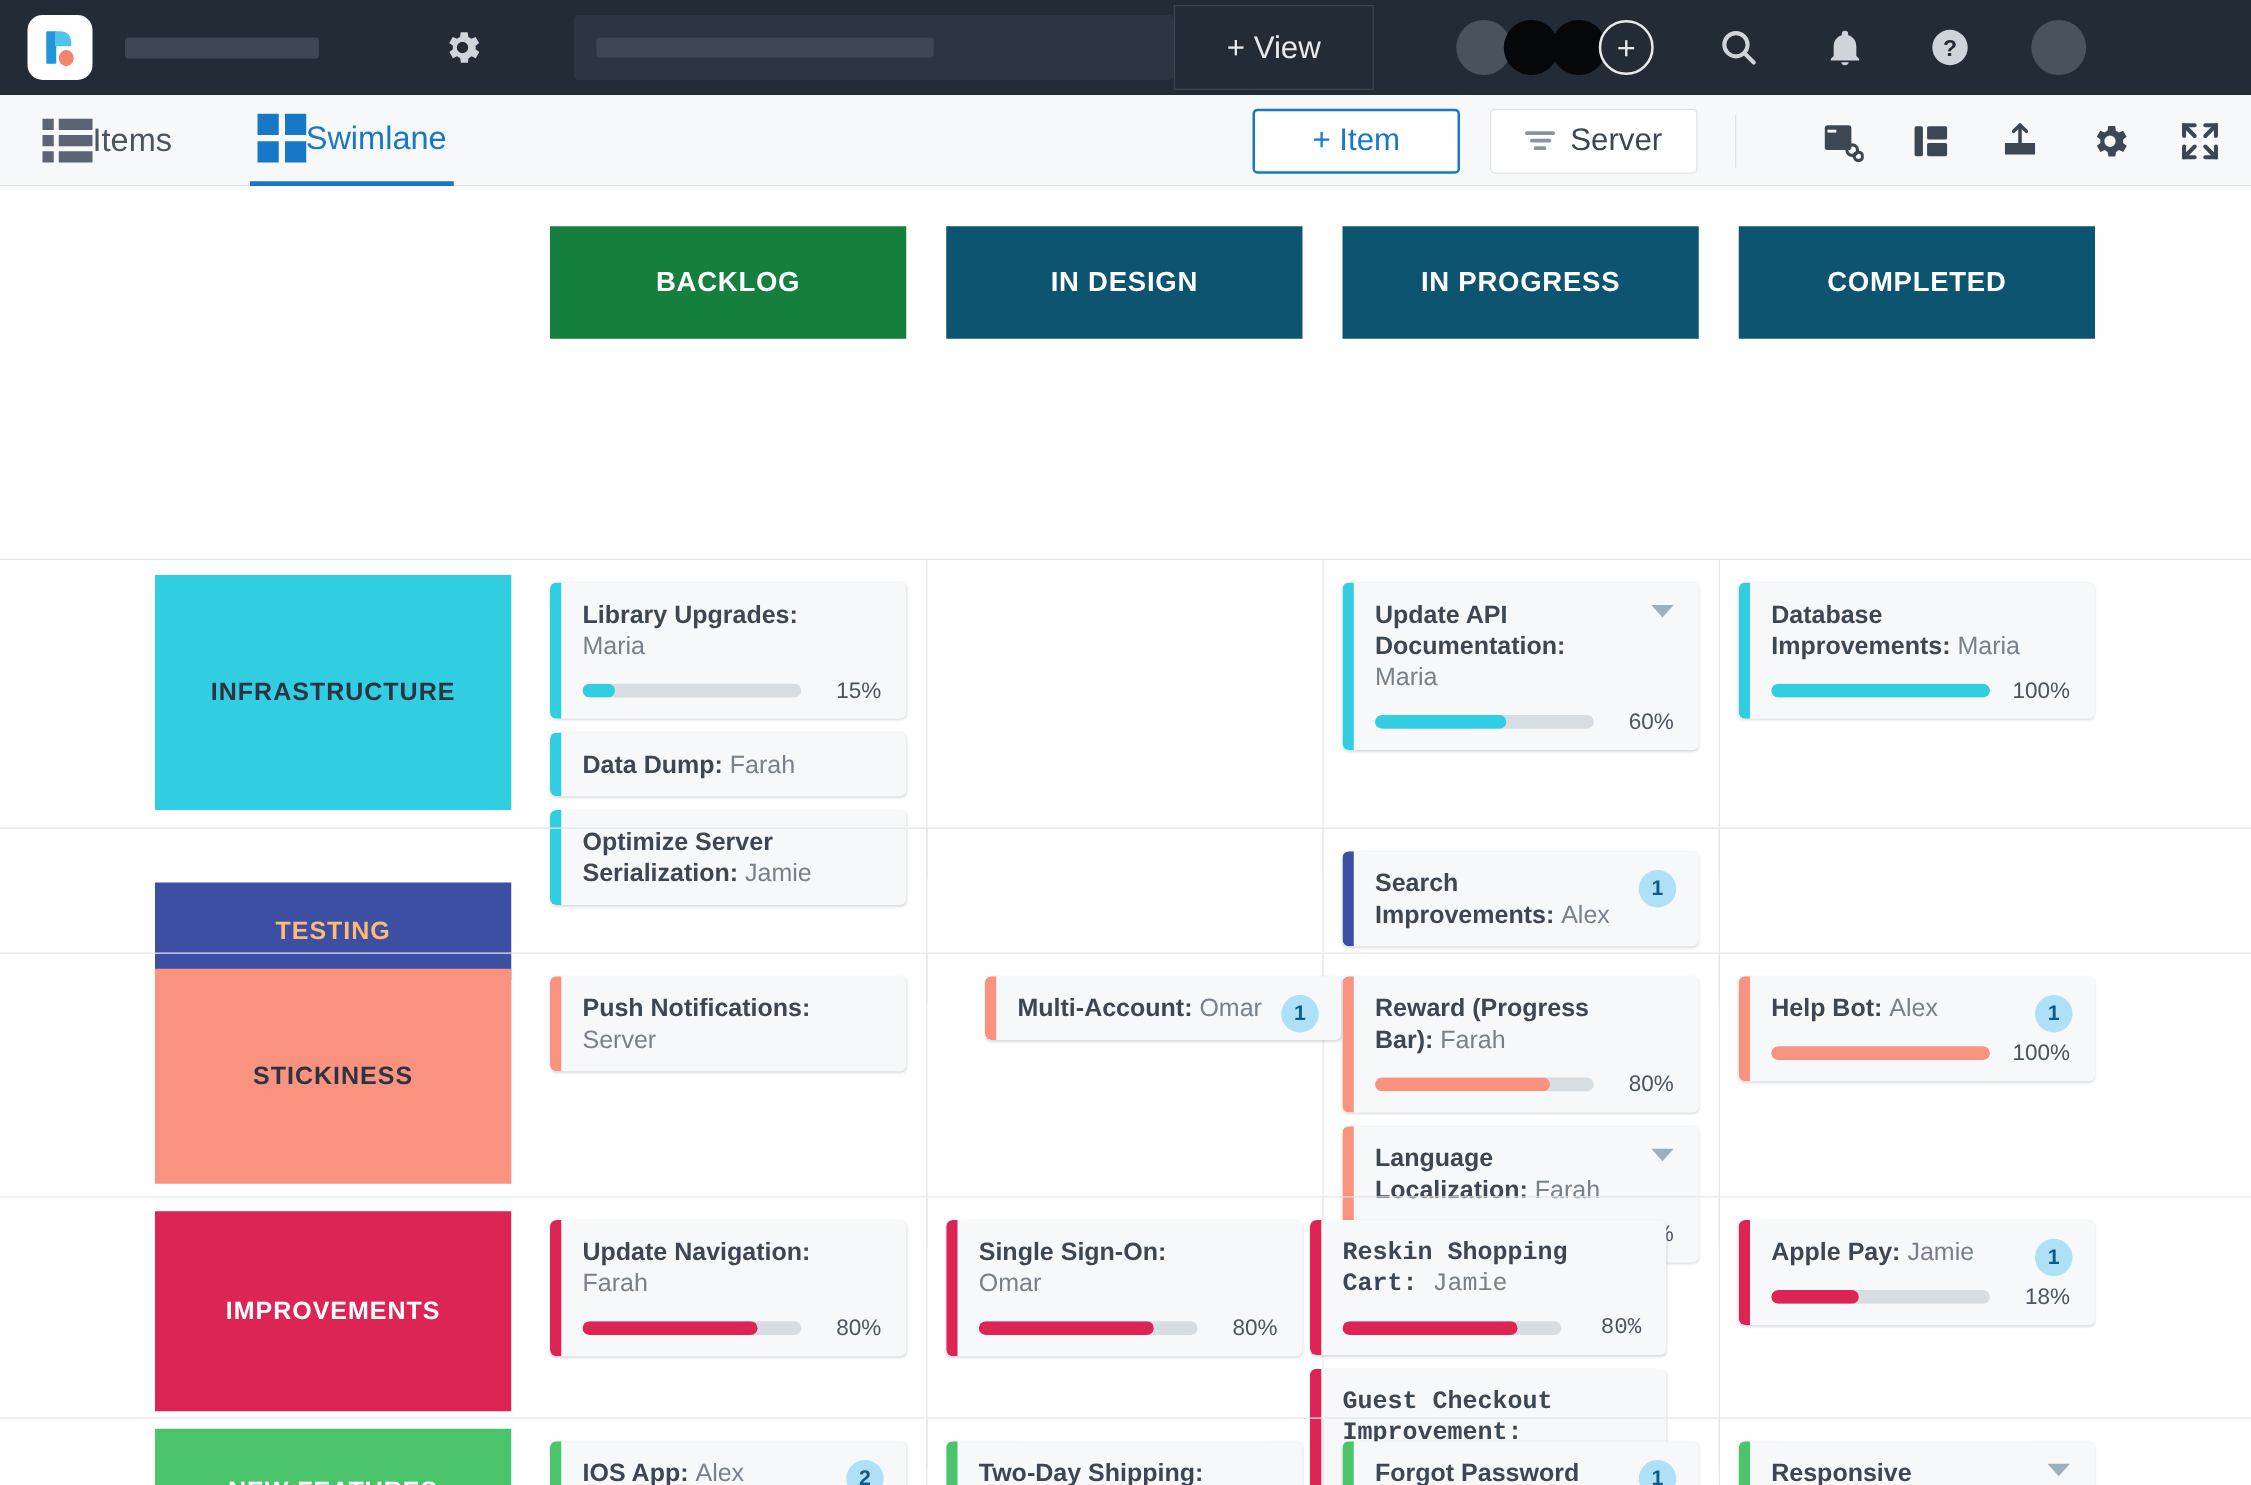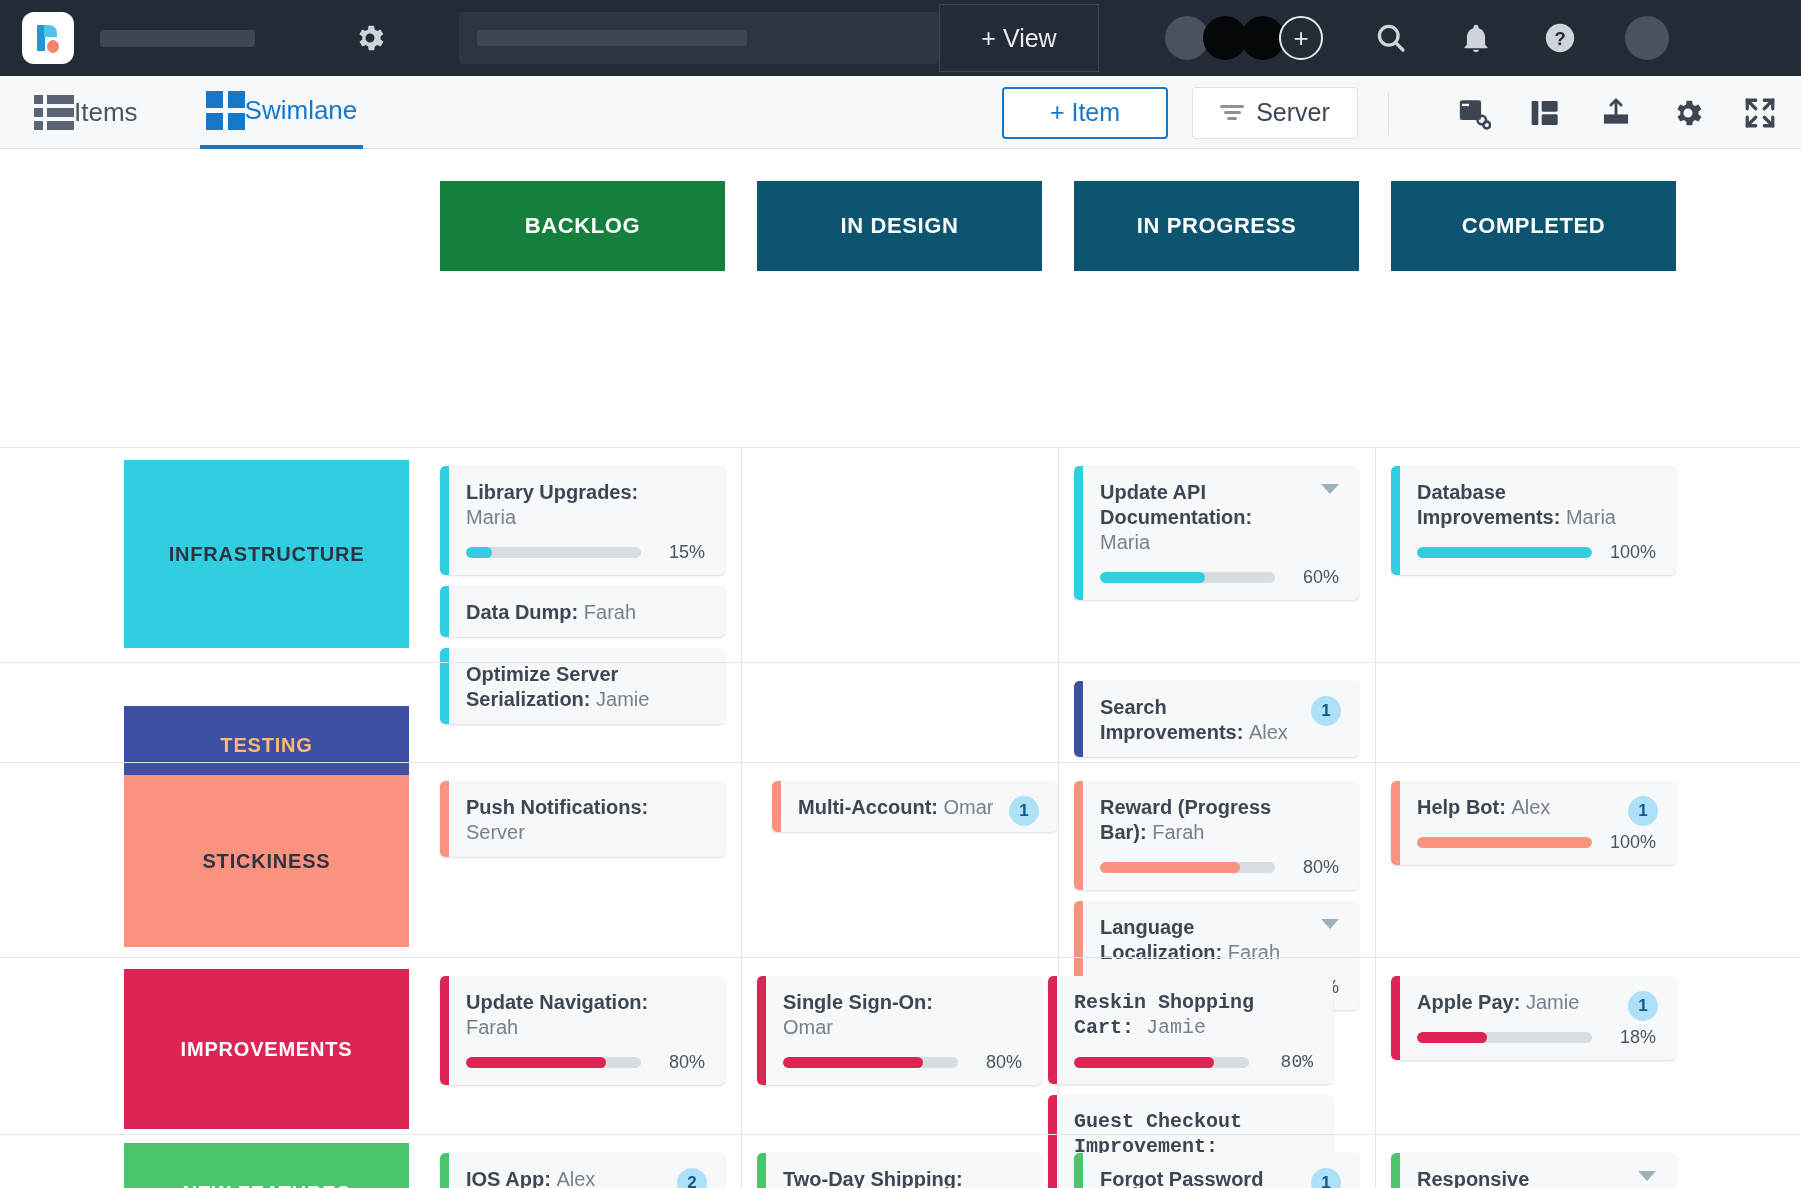--- a/index.html
+++ b/index.html
@@ -415,21 +415,21 @@
         <div class="lane-label" style="top: 12px; height: 172px; background: rgb(250, 146, 128); color: rgb(43, 52, 64);">STICKINESS</div>
         <div class="vdiv" style="left: 741px; top: 0px; height: 235px;"></div>
         <div class="vdiv" style="left: 1058px; top: 0px; height: 235px;"></div>
         <div class="vdiv" style="left: 1375px; top: 0px; height: 235px;"></div>
         <div class="cell" style="left: 440px; width: 285px;">
           <div class="card">
             <div class="stripe" style="background: rgb(250, 146, 128);"></div>
             <div class="card-title">Push Notifications: <span class="who">Server</span></div>
           </div>
         </div>
-        <div class="cell" style="left: 772px; width: 285px;">
+        <div class="cell" style="left: 788px; width: 285px;">
           <div class="card">
             <div class="stripe" style="background: rgb(250, 146, 128);"></div>
             <div class="card-title">Multi-Account: <span class="who">Omar</span></div>
             <div class="badge" style="background: rgb(174, 225, 247);">1</div>
           </div>
         </div>
         <div class="cell" style="left: 1074px; width: 285px;">
           <div class="card">
             <div class="stripe" style="background: rgb(250, 146, 128);"></div>
             <div class="card-title">Reward (Progress Bar): <span class="who">Farah</span></div>

